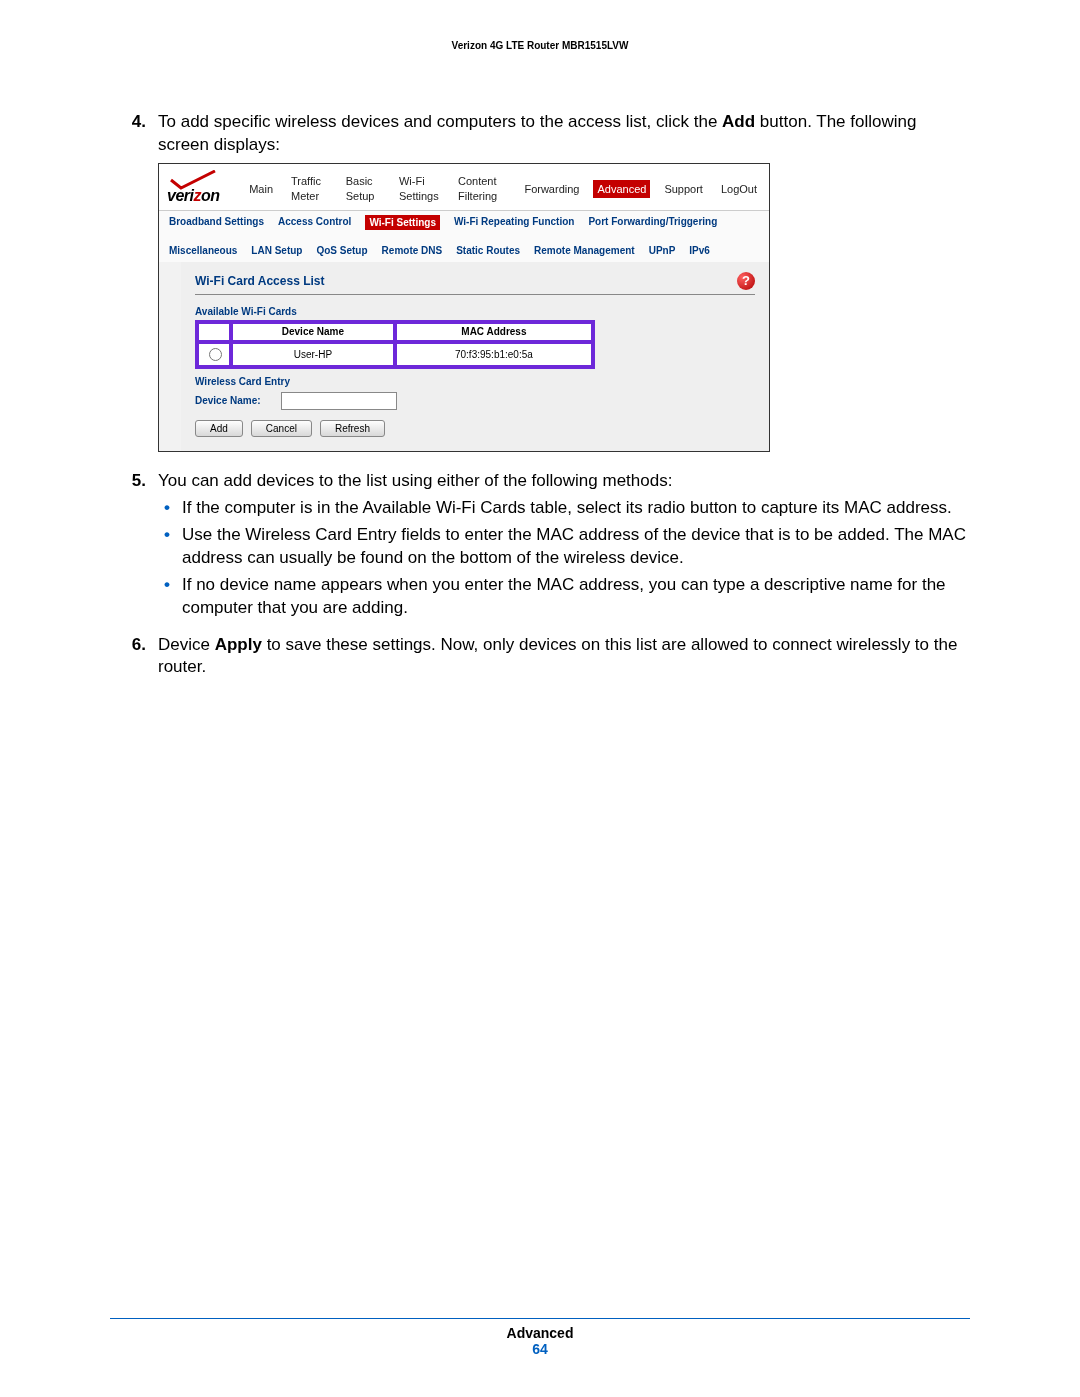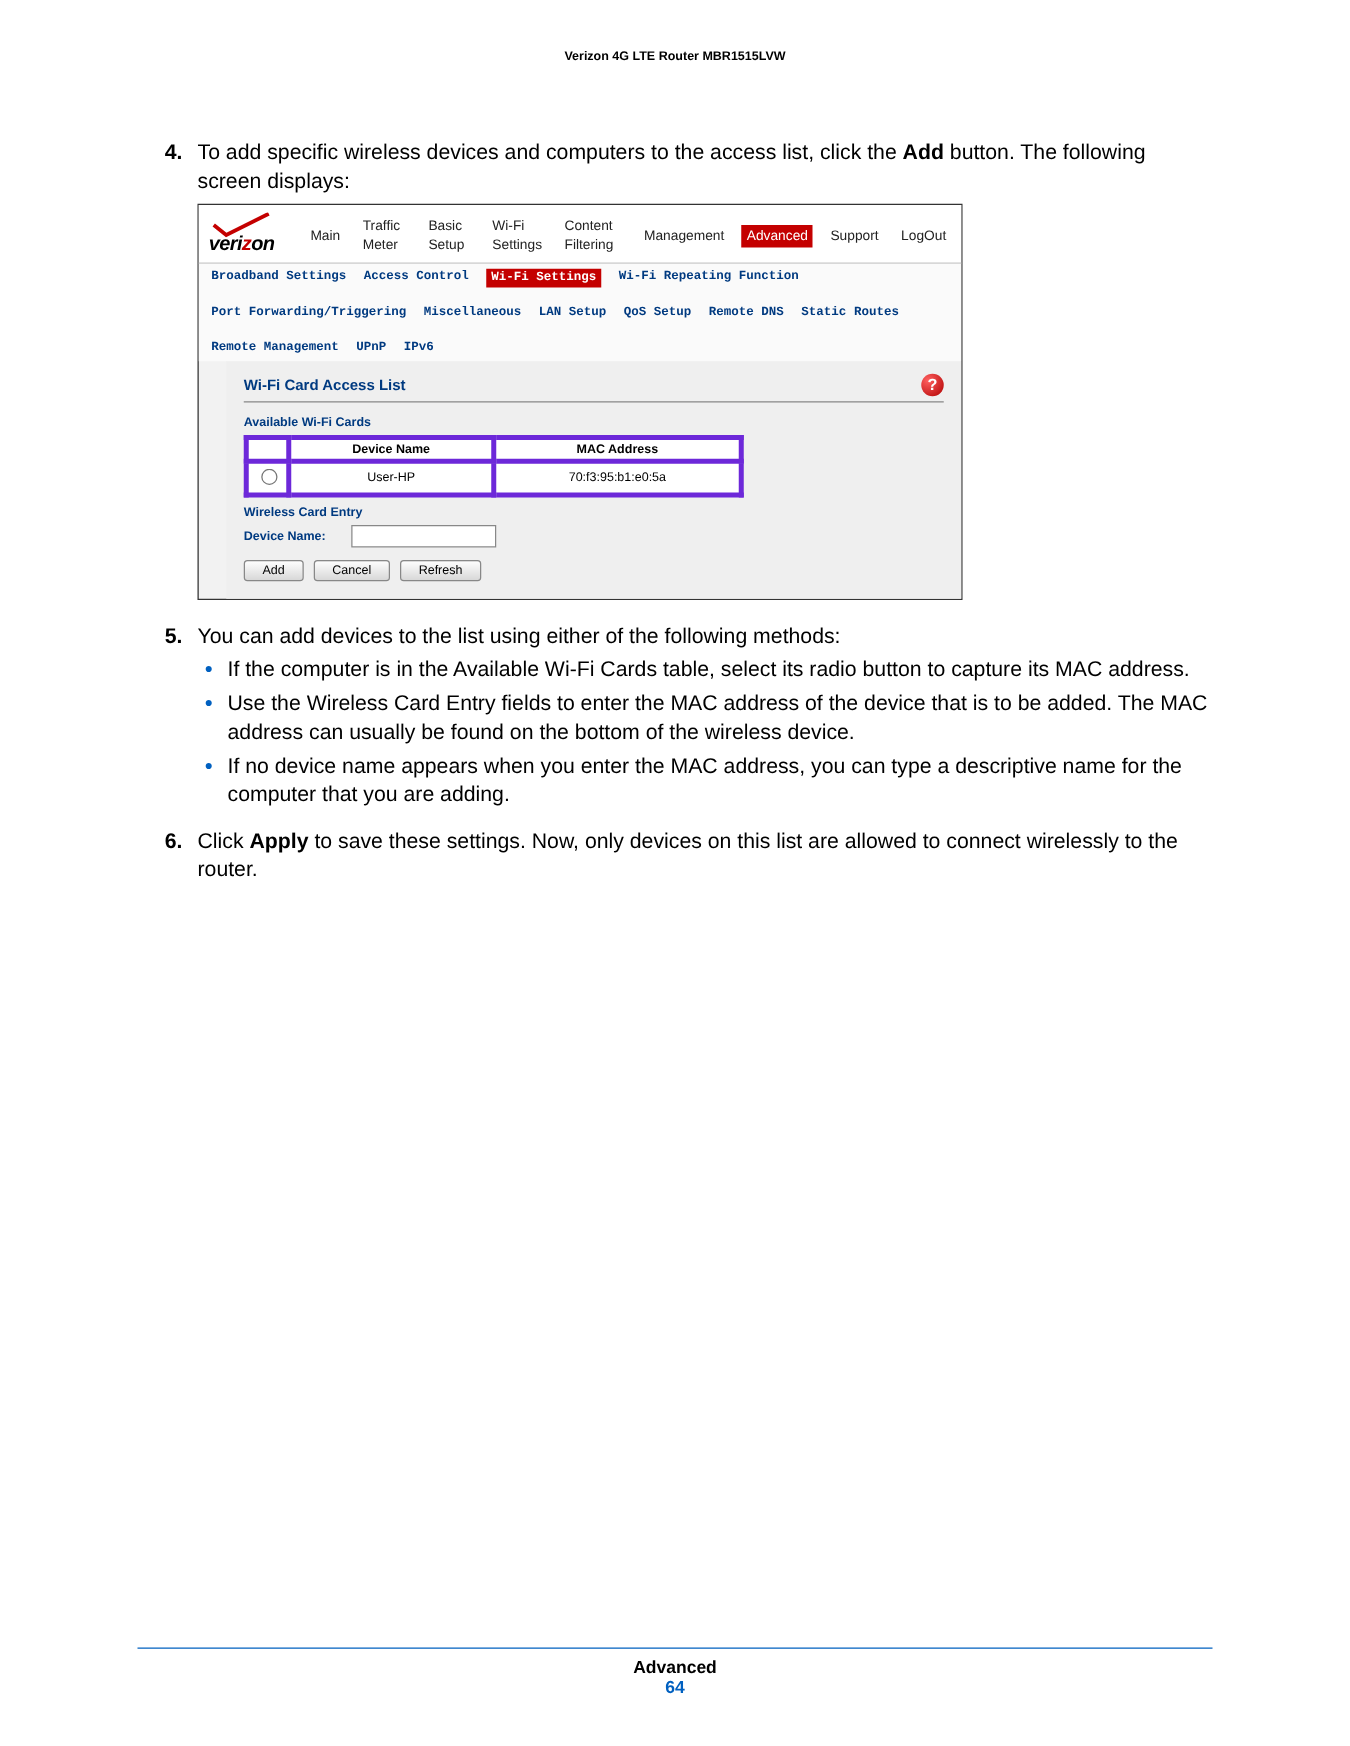--- a/index.html
+++ b/index.html
@@ -18,21 +18,21 @@
   .router-shot { border:1px solid #333; margin:6px 0 12px 0; background:#f2f2f2; font-size:11px; color:#000; width:610px; }
   .rs-top { display:flex; align-items:flex-end; padding:6px 8px 4px 8px; background:#fff; gap:12px; }
   .vz-logo { width:80px; height:36px; position:relative; }
   .vz-logo .chk { position:absolute; left:0; top:0; }
   .vz-logo .txt { position:absolute; left:0; bottom:-1px; font-weight:bold; font-style:italic; font-size:16px; letter-spacing:-0.5px; color:#000; }
   .vz-logo .txt .z { color:#c40000; }
   .top-tabs { display:flex; gap:10px; margin-left:auto; font-size:11px; color:#222; align-items:center; }
   .top-tabs .tab { padding:2px 4px; cursor:pointer; }
   .top-tabs .tab.active { background:#c40000; color:#fff; }
   .sub-tabs { display:flex; flex-wrap:wrap; gap:14px; padding:4px 10px; font-size:10px; font-weight:bold; color:#003a80; border-top:1px solid #ccc; background:#fafafa; }
-  .sub-tabs .stab { cursor:pointer; white-space:nowrap;font-family:Liberation Mono, monospace; }
+  .sub-tabs .stab { cursor:pointer; white-space:nowrap; }
   .sub-tabs .stab.active { background:#c40000; color:#fff; padding:1px 4px; }
   .rs-body { padding:10px 14px 14px 14px; background:#efefef;margin-left:22px; }
   .rs-h { font-weight:bold; font-size:12px; color:#003a80; border-bottom:1px solid #888; padding-bottom:4px; margin-bottom:10px; display:flex; justify-content:space-between; align-items:center; }
   .help-dot { width:18px; height:18px; border-radius:50%; background:radial-gradient(circle at 30% 30%, #ff6060, #b00000); color:#fff; font-weight:bold; font-size:13px; text-align:center; line-height:18px; }
   .sec-label { font-weight:bold; font-size:10px; color:#003a80; margin:6px 0 2px 0; }
   table.avail { width:400px; border-collapse:collapse; font-size:10px; }
   table.avail th, table.avail td { border:4px solid #6d28d9; padding:1px 4px; text-align:center; background:#fff; }
   table.avail th { font-weight:bold; }
   .entry-row { display:flex; align-items:center; gap:6px; font-size:10px; margin:3px 0; }
   .entry-row label { width:80px; font-weight:bold; color:#003a80; }
@@ -69,21 +69,21 @@
                 <polyline points="4,10 14,18 48,1" stroke="#c40000" stroke-width="3" fill="none"></polyline>
               </svg>
               <span class="txt"><span>veri</span><span class="z">z</span><span>on</span></span>
             </div>
             <div class="top-tabs" id="top-tabs">
                 <span class="tab">Main</span>
                 <span class="tab">Traffic Meter</span>
                 <span class="tab">Basic Setup</span>
                 <span class="tab">Wi-Fi Settings</span>
                 <span class="tab">Content Filtering</span>
-                <span class="tab">Management</span>
+                <span class="tab">Forwarding</span>
                 <span class="tab active">Advanced</span>
                 <span class="tab">Support</span>
                 <span class="tab">LogOut</span>
               </div>
           </div>
           <div class="sub-tabs" id="sub-tabs">
               <span class="stab">Broadband Settings</span>
               <span class="stab">Access Control</span>
               <span class="stab active">Wi-Fi Settings</span>
               <span class="stab">Wi-Fi Repeating Function</span>
@@ -140,21 +140,21 @@
             <li>If the computer is in the Available Wi-Fi Cards table, select its radio button to capture its MAC address.</li>
             <li>Use the Wireless Card Entry fields to enter the MAC address of the device that is to be added. The MAC address can usually be found on the bottom of the wireless device.</li>
             <li>If no device name appears when you enter the MAC address, you can type a descriptive name for the computer that you are adding.</li>
           </ul>
       </div>
     </li>
 
     <li class="step">
       <div class="num">6.</div>
       <div class="body">
-        <span>Click </span><b class="inline">Apply</b><span> to save these settings. Now, only devices on this list are allowed to connect wirelessly to the router.</span>
+        <span>Device </span><b class="inline">Apply</b><span> to save these settings. Now, only devices on this list are allowed to connect wirelessly to the router.</span>
       </div>
     </li>
   </ol>
 
 </div>
 
 <div class="footer">
   <div class="fa">Advanced</div>
   <div class="fp">64</div>
 </div>

